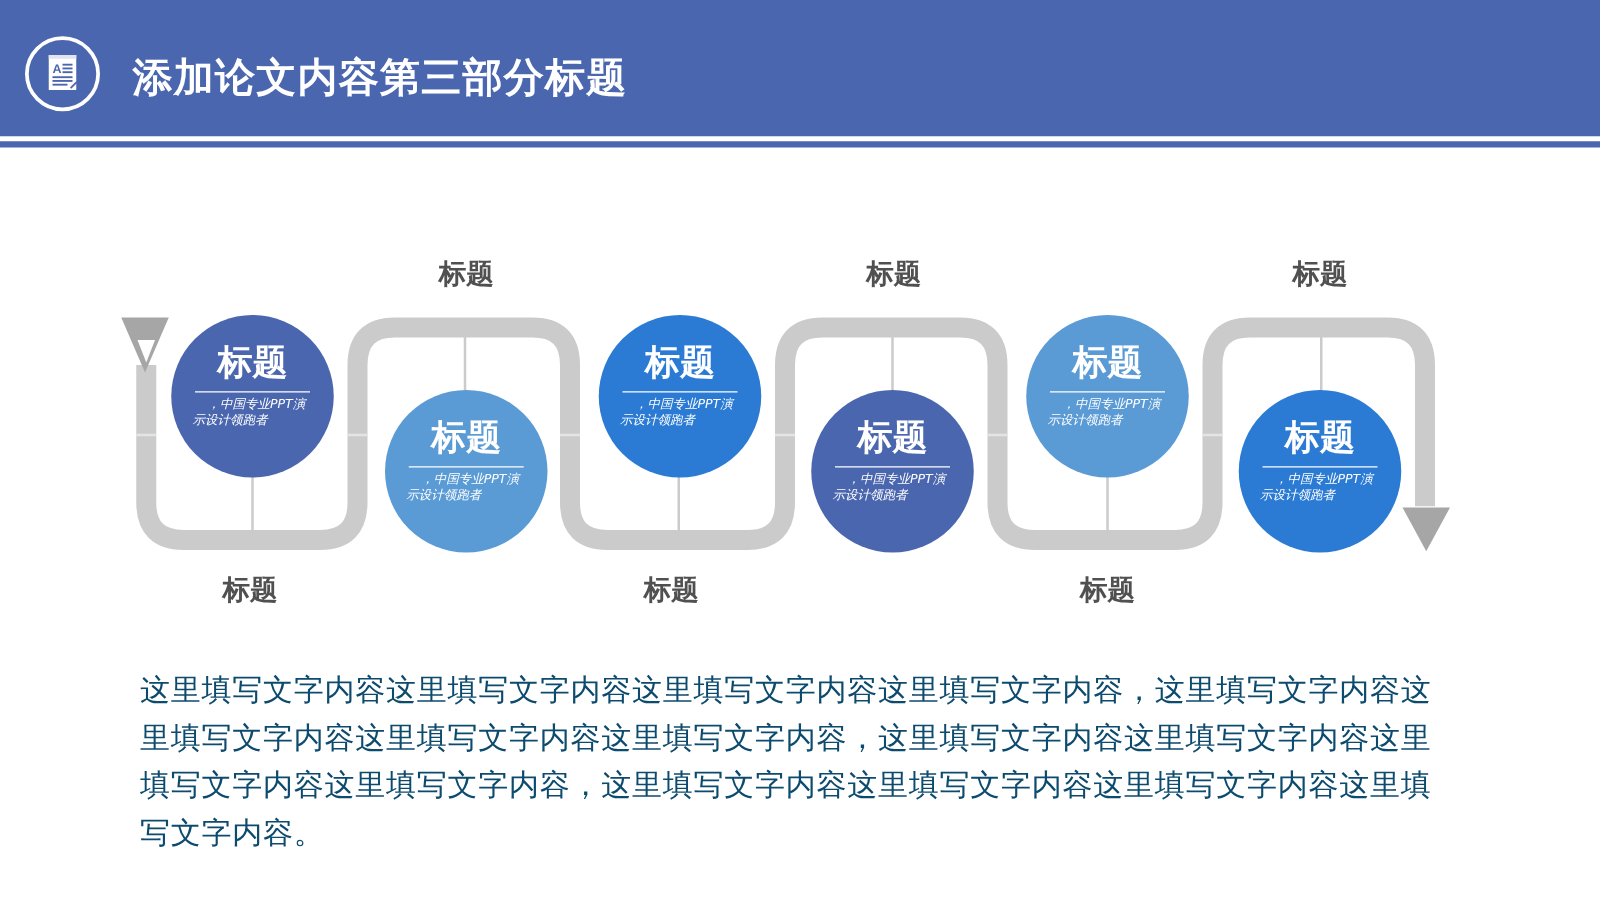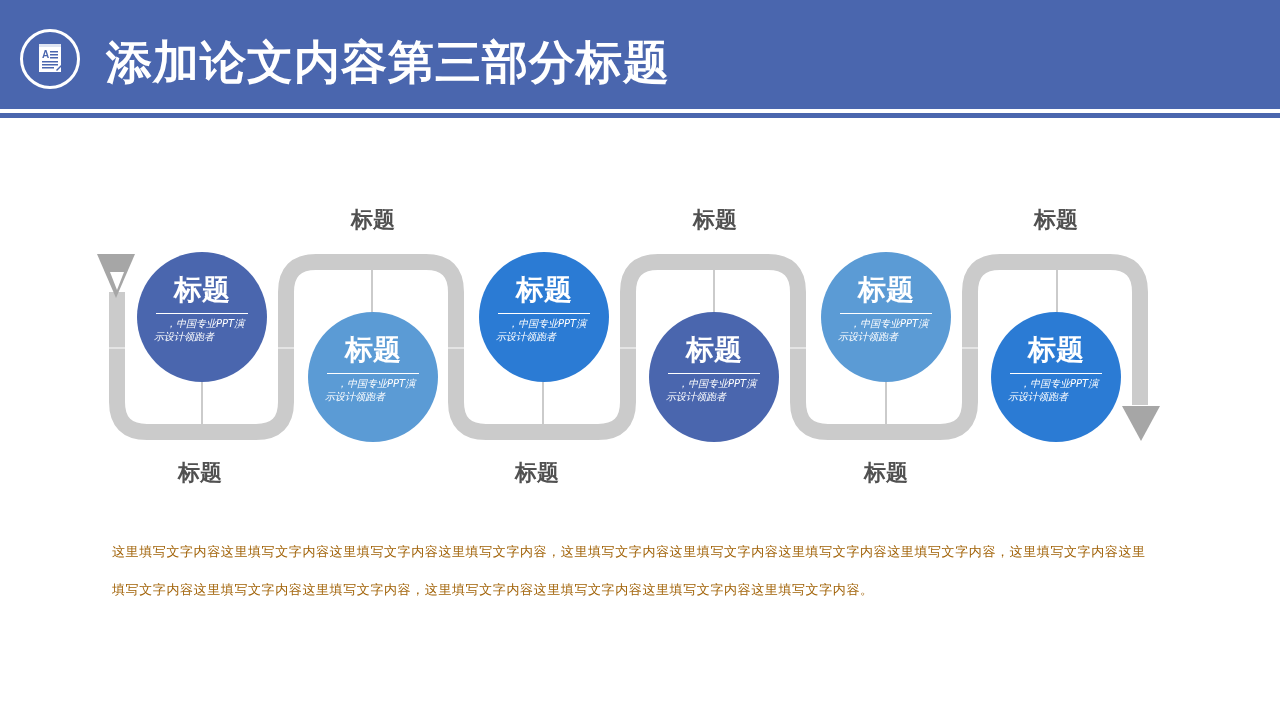--- a/index.html
+++ b/index.html
@@ -1,28 +1,28 @@
 <!DOCTYPE html>
 <html><head>
 <meta charset="utf-8">
 <style>
   html,body{margin:0;padding:0;}
   body{width:1280px;height:720px;position:relative;overflow:hidden;background:#ffffff;font-family:"DejaVu Sans","Liberation Sans",sans-serif;}
   .header{position:absolute;left:0;top:0;width:1280px;height:109px;background:#4a66ae;}
   .header-line{position:absolute;left:0;top:113px;width:1280px;height:5px;background:#4a66ae;}
   .header-icon{position:absolute;left:20px;top:29px;width:60px;height:60px;border:3px solid #ffffff;border-radius:50%;box-sizing:border-box;}
   .header-icon svg{position:absolute;left:0;top:0;}
-  .title{position:absolute;left:106px;top:30px;font-size:46px;font-weight:bold;color:#ffffff;letter-spacing:1px;line-height:64px;white-space:nowrap;}
+  .title{position:absolute;left:106px;top:30px;font-size:32px;font-weight:bold;color:#ffffff;letter-spacing:1px;line-height:64px;white-space:nowrap;}
   .flow{position:absolute;left:0;top:0;}
   .circle{position:absolute;width:130px;height:130px;border-radius:50%;color:#ffffff;box-sizing:border-box;}
   .circle .c-title{position:absolute;left:0;top:20px;width:130px;text-align:center;font-size:28px;font-weight:bold;line-height:36px;}
   .circle .c-rule{position:absolute;left:19px;top:61px;width:92px;height:1px;background:#ffffff;}
   .circle .c-desc{position:absolute;left:17px;top:65px;width:100px;font-size:10px;line-height:13px;text-indent:12px;font-style:italic;}
   .label{position:absolute;width:100px;text-align:center;font-size:22px;font-weight:bold;color:#505050;line-height:30px;}
-  .body-text{position:absolute;left:112px;top:533px;width:1040px;font-size:13px;line-height:38px;color:#a16207;letter-spacing:0.6px;}
+  .body-text{position:absolute;left:112px;top:533px;width:1040px;font-size:24px;line-height:38px;color:#0c4a6e;letter-spacing:0.6px;}
 </style>
 </head>
 <body>
 
 <div class="header"></div>
 <div class="header-line"></div>
 <div class="header-icon">
   <svg width="54" height="54" viewBox="0 0 54 54">
     <rect x="16" y="12" width="22" height="28" fill="#ffffff"></rect>
     <rect x="16" y="12" width="22" height="3" fill="#dfe5f2"></rect>

